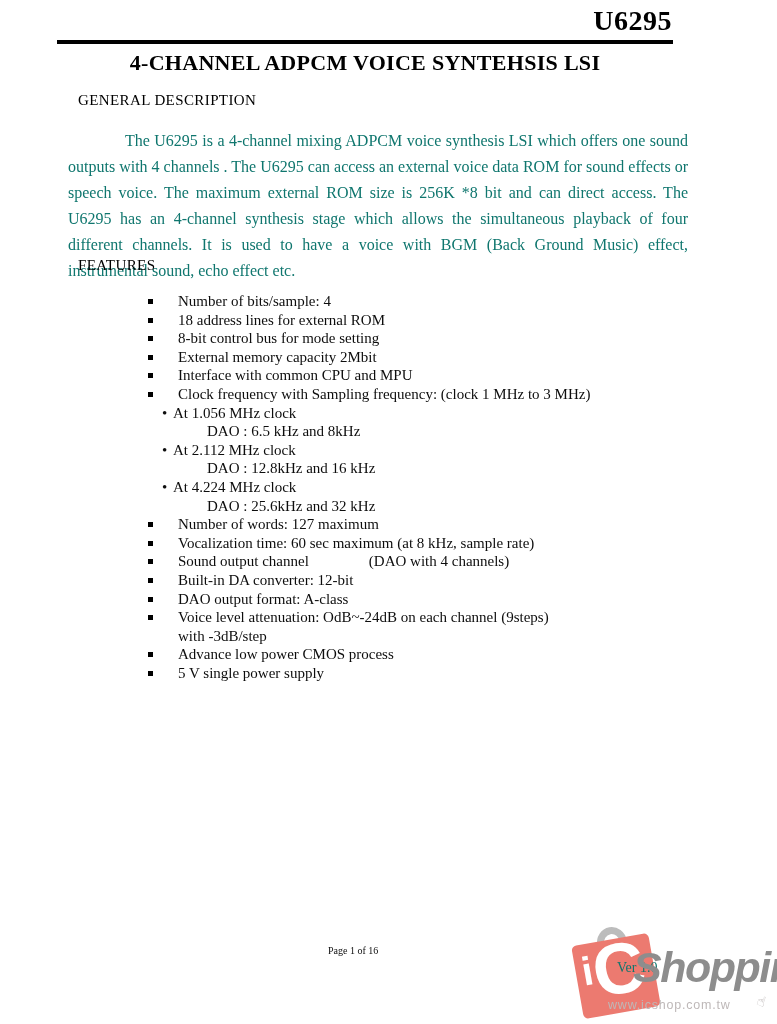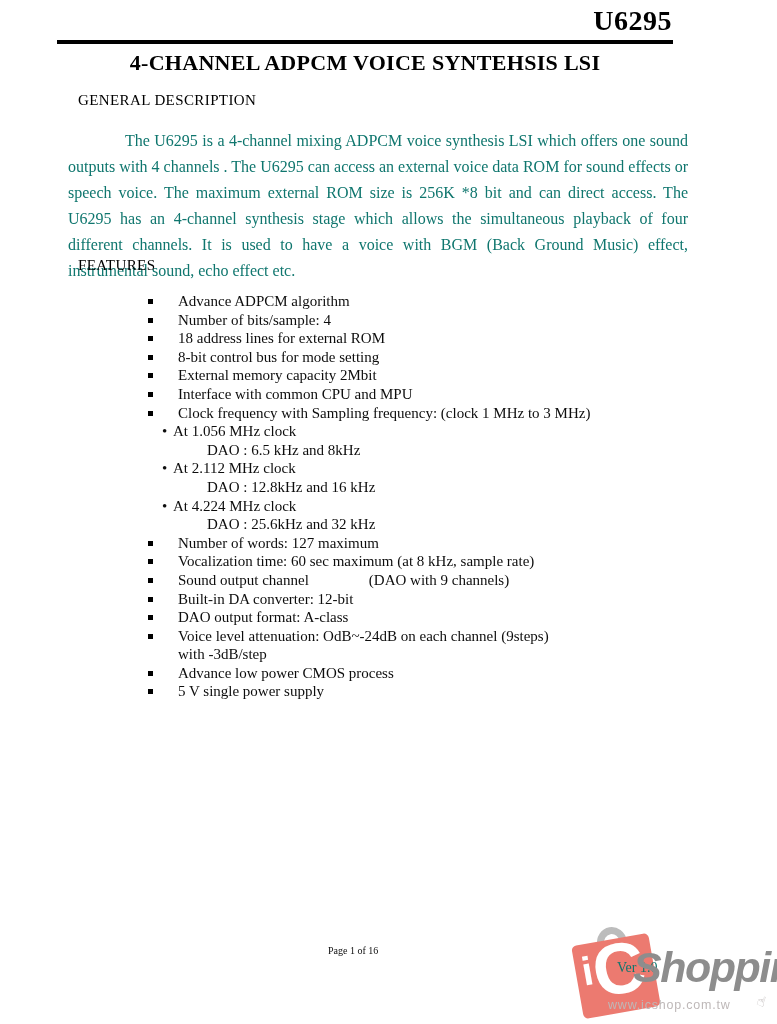--- a/index.html
+++ b/index.html
@@ -126,36 +126,35 @@
 
   <div class="doc-number">U6295</div>
   <div class="header-rule"></div>
   <div class="doc-title">4-CHANNEL ADPCM VOICE SYNTEHSIS LSI</div>
 
   <div class="section-heading gd-heading">GENERAL DESCRIPTION</div>
   <div class="gd-body">The U6295 is a 4-channel mixing ADPCM voice synthesis LSI which offers one sound outputs with 4 channels . The U6295 can access an external voice data ROM for sound effects or speech voice. The maximum external ROM size is 256K *8 bit and can direct access. The U6295 has an 4-channel synthesis stage which allows the simultaneous playback of four different channels. It is used to have a voice with BGM (Back Ground Music) effect, instrumental sound, echo effect etc.</div>
 
   <div class="section-heading ft-heading">FEATURES</div>
   <div class="features-list">
-      <div class="feat bullet">Advance ADPCM algorithm</div>
       <div class="feat bullet">Number of bits/sample: 4</div>
       <div class="feat bullet">18 address lines for external ROM</div>
       <div class="feat bullet">8-bit control bus for mode setting</div>
       <div class="feat bullet">External memory capacity 2Mbit</div>
       <div class="feat bullet">Interface with common CPU and MPU</div>
       <div class="feat bullet">Clock frequency with Sampling frequency: (clock 1 MHz to 3 MHz)</div>
       <div class="feat sub">At 1.056 MHz clock</div>
       <div class="feat dao">DAO : 6.5 kHz and 8kHz</div>
       <div class="feat sub">At 2.112 MHz clock</div>
       <div class="feat dao">DAO : 12.8kHz and 16 kHz</div>
       <div class="feat sub">At 4.224 MHz clock</div>
       <div class="feat dao">DAO : 25.6kHz and 32 kHz</div>
       <div class="feat bullet">Number of words: 127 maximum</div>
       <div class="feat bullet">Vocalization time: 60 sec maximum (at 8 kHz, sample rate)</div>
-      <div class="feat bullet">Sound output channel                (DAO with 9 channels)</div>
+      <div class="feat bullet">Sound output channel                (DAO with 4 channels)</div>
       <div class="feat bullet">Built-in DA converter: 12-bit</div>
       <div class="feat bullet">DAO output format: A-class</div>
       <div class="feat bullet">Voice level attenuation: OdB~-24dB on each channel (9steps)</div>
       <div class="feat cont">with -3dB/step</div>
       <div class="feat bullet">Advance low power CMOS process</div>
       <div class="feat bullet">5 V single power supply</div>
     </div>
 
   <div class="page-indicator">Page 1 of 16</div>
   <div class="version-label">Ver 1.0</div>

